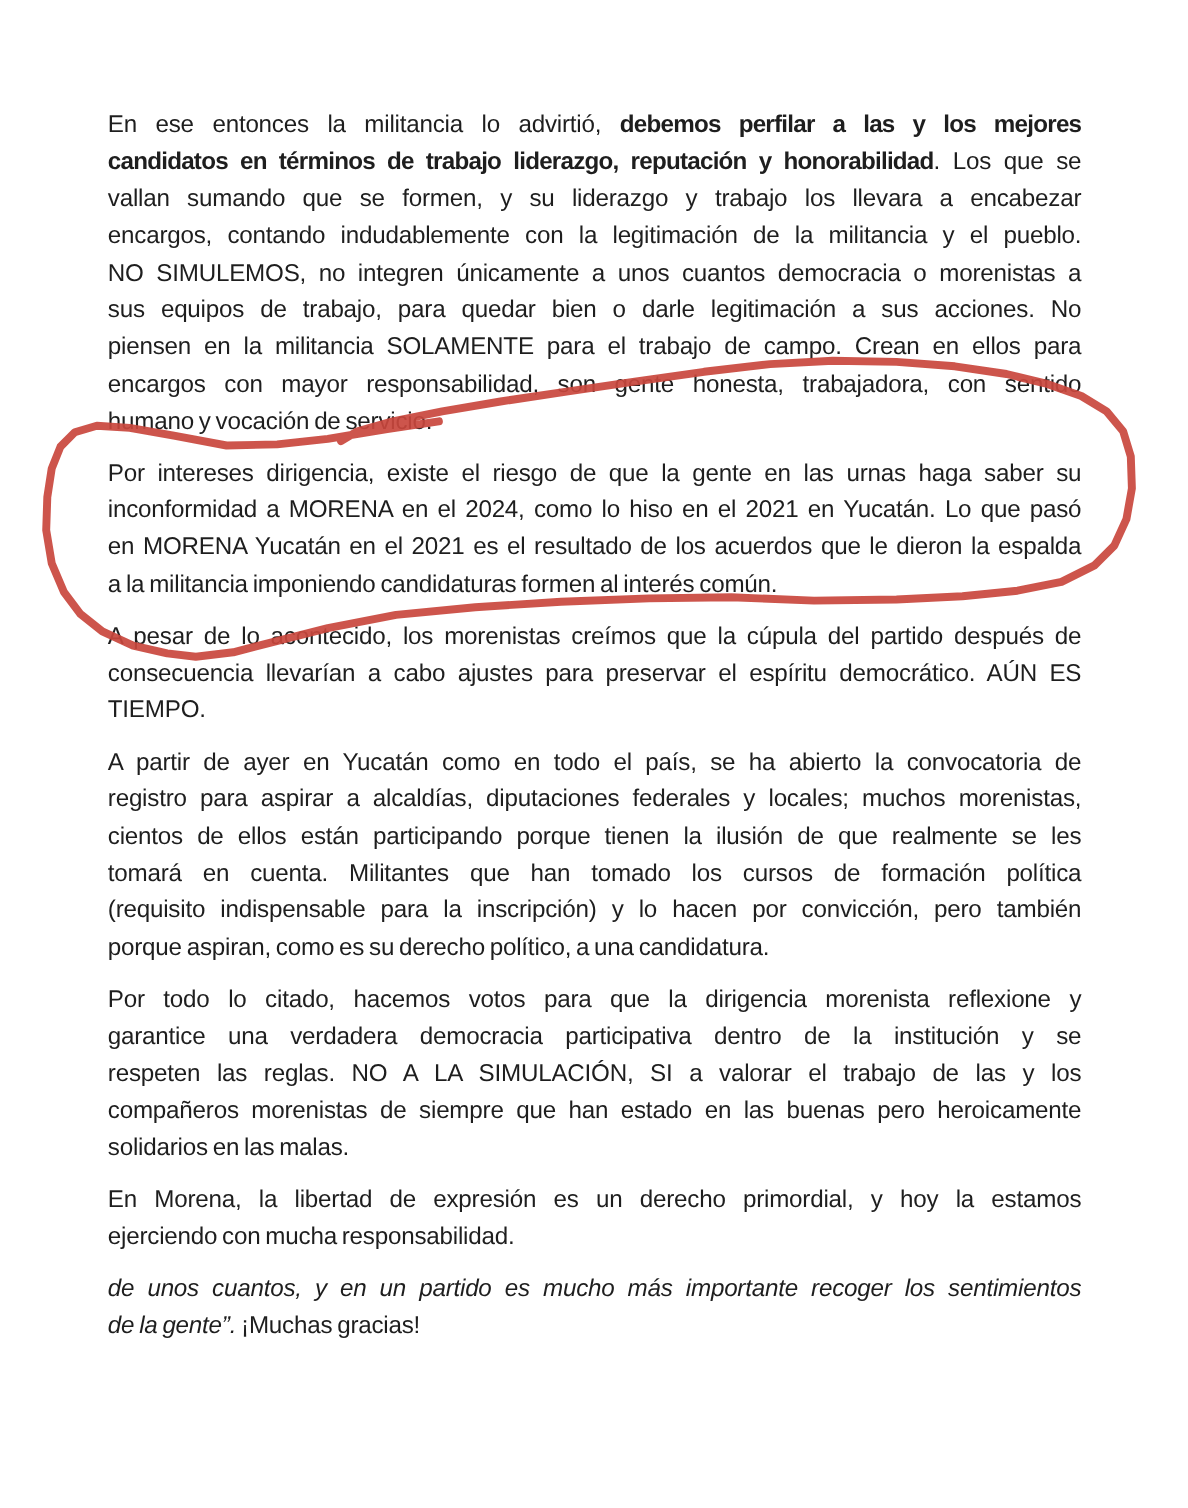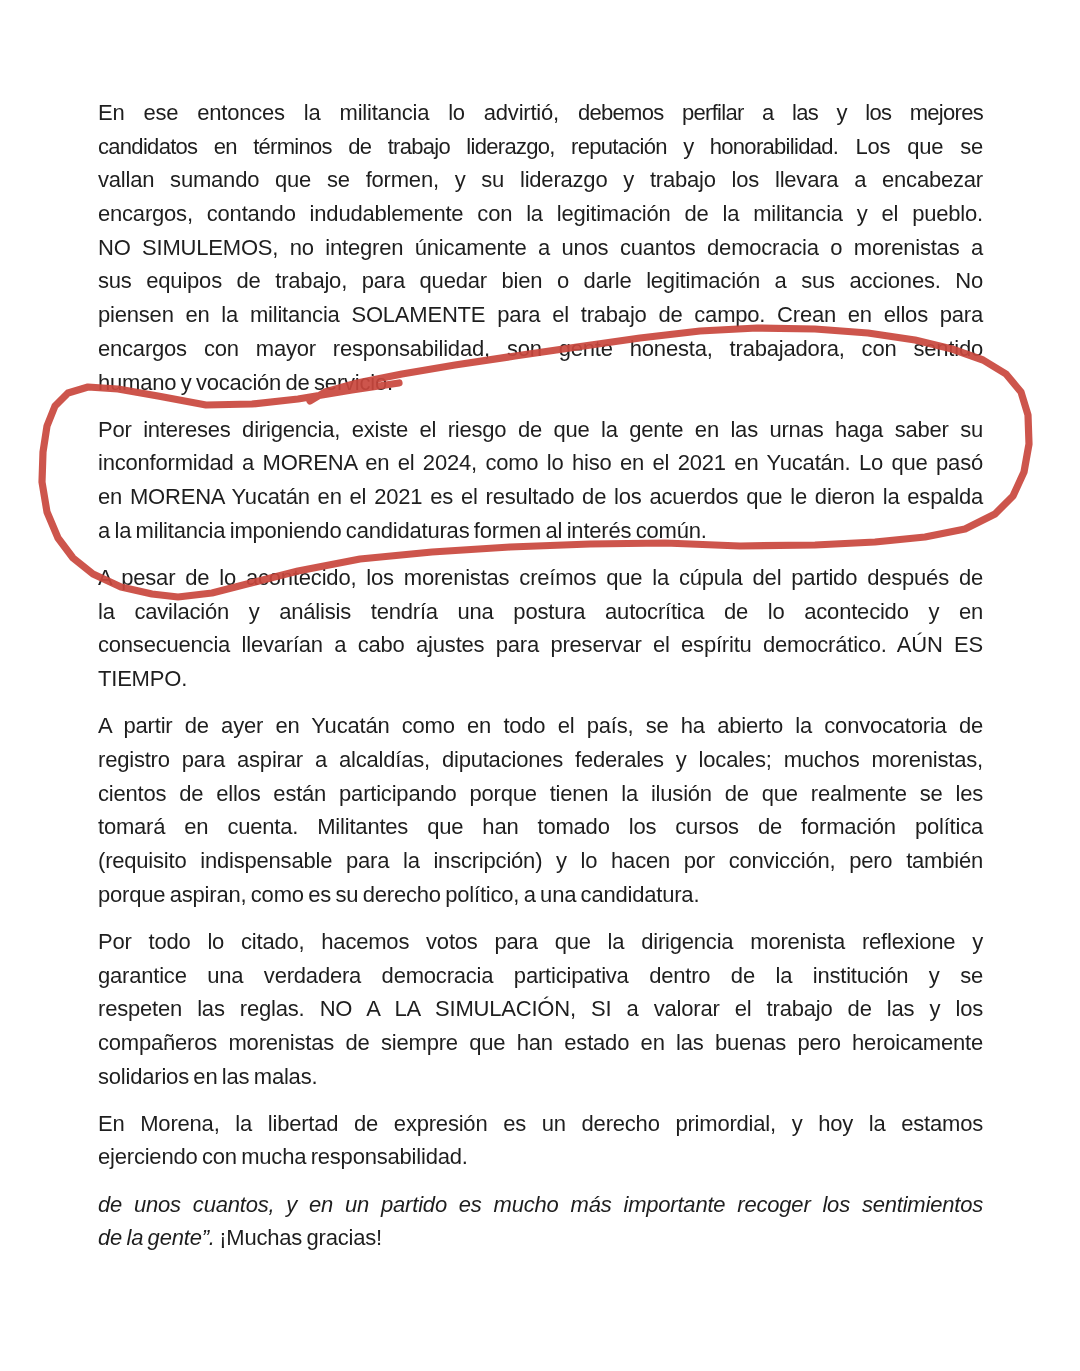--- a/index.html
+++ b/index.html
@@ -33,21 +33,21 @@
     text-align: justify;
     text-align-last: justify;
     text-justify: inter-word;
     white-space: nowrap;
     height: 33.7px;
   }
   .line.last {
     text-align-last: left;
   }
   .seg-b {
-    font-weight: 400;
+    font-weight: 700;
     letter-spacing: -0.7px;
   }
   .seg-i {
     font-style: italic;
   }
   #annotation-layer {
     position: absolute;
     left: 0;
     top: 0;
     width: 1080px;
@@ -79,21 +79,20 @@
         <div class="line last"><span>humano y vocación de servicio.</span></div>
       </div>
       <div class="para">
         <div class="line"><span>Por intereses dirigencia, existe el riesgo de que la gente en las urnas haga saber su</span></div>
         <div class="line"><span>inconformidad a MORENA en el 2024, como lo hiso en el 2021 en Yucatán. Lo que pasó</span></div>
         <div class="line"><span>en MORENA Yucatán en el 2021 es el resultado de los acuerdos que le dieron la espalda</span></div>
         <div class="line last"><span>a la militancia imponiendo candidaturas formen al interés común.</span></div>
       </div>
       <div class="para">
         <div class="line"><span>A pesar de lo acontecido, los morenistas creímos que la cúpula del partido después de</span></div>
-        <div class="line"><span>la cavilación y análisis tendría una postura autocrítica de lo acontecido y en</span></div>
         <div class="line"><span>consecuencia llevarían a cabo ajustes para preservar el espíritu democrático. AÚN ES</span></div>
         <div class="line last"><span>TIEMPO.</span></div>
       </div>
       <div class="para">
         <div class="line"><span>A partir de ayer en Yucatán como en todo el país,  se ha abierto la convocatoria de</span></div>
         <div class="line"><span>registro para aspirar a alcaldías, diputaciones federales y locales; muchos morenistas,</span></div>
         <div class="line"><span>cientos de ellos están participando porque tienen la ilusión de que realmente se les</span></div>
         <div class="line"><span>tomará en cuenta. Militantes que han tomado los cursos de formación política</span></div>
         <div class="line"><span>(requisito indispensable para la inscripción) y lo hacen por convicción, pero también</span></div>
         <div class="line last"><span>porque aspiran, como es su derecho político, a una candidatura.</span></div>

